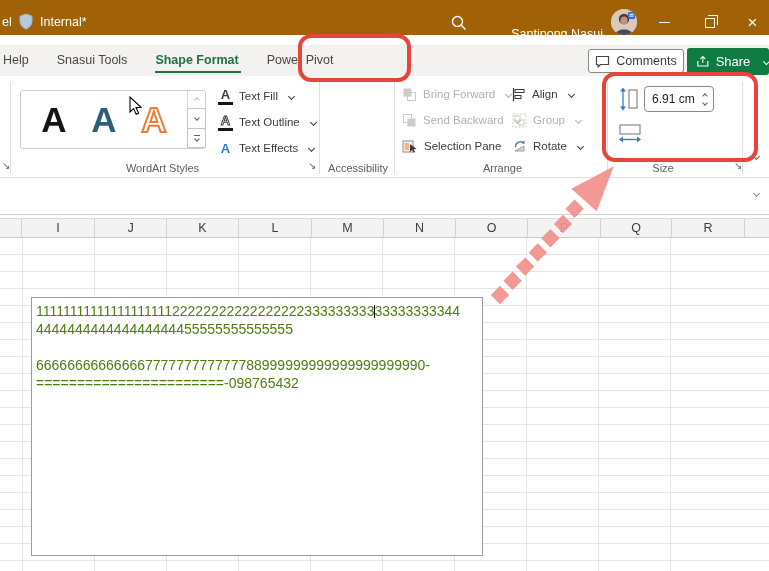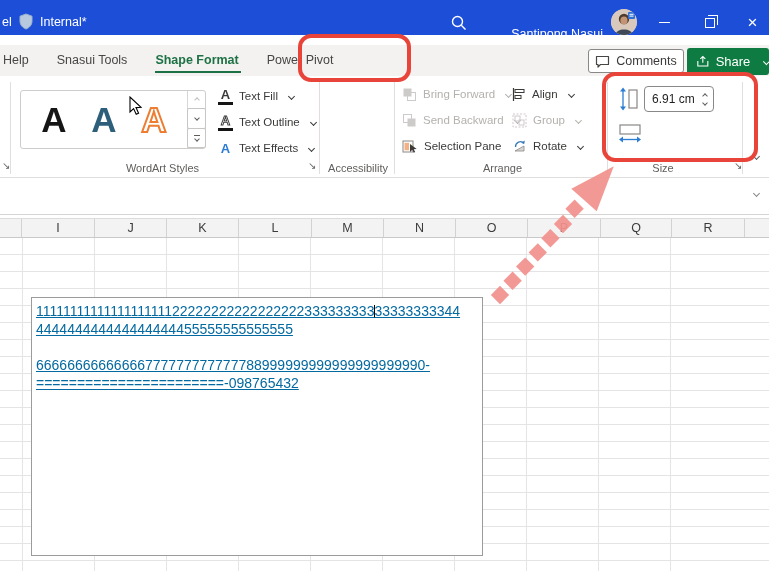--- a/index.html
+++ b/index.html
@@ -3,21 +3,21 @@
 <meta charset="utf-8">
 <style>
   * { margin:0; padding:0; box-sizing:border-box; }
   html,body { background:#fff; }
   .screen {
     position:relative; width:769px; height:571px; overflow:hidden;
     font-family:"Liberation Sans", sans-serif; color:#3b3a39;
     background:#fff;
   }
   
-  .titlebar { position:absolute; left:0; top:0; width:769px; height:35px; background:#1d4ed8; }
+  .titlebar { position:absolute; left:0; top:0; width:769px; height:35px; background:#a16207; }
   .titlebar .txt { color:#fff; font-size:12.5px; }
   .doc-prefix { position:absolute; left:2px; top:15px; }
   .shield { position:absolute; left:18px; top:13px; }
   .doc-label { position:absolute; left:40px; top:15px; }
   .search { position:absolute; left:450px; top:14px; width:18px; height:18px; cursor:pointer; }
   .user-name { position:absolute; right:166px; top:15px; white-space:nowrap;margin-top:12px; }
   .avatar { position:absolute; left:611px; top:9px; width:26px; height:26px; border-radius:50%; overflow:hidden; background:#d8c9bc; }
   .winbtn { position:absolute; top:0; height:45px; width:40px; display:flex; align-items:center; justify-content:center; }
   .btn-min { left:644px; } .btn-max { left:690px; } .btn-close { left:736px; width:33px; }
   .min-glyph { width:11px; height:1.4px; background:#fff; display:block; }
@@ -79,21 +79,21 @@
   
   .colheaders { position:absolute; left:0; top:218px; width:769px; height:20px; display:flex; background:#f4f3f3; border-top:1px solid #dcdcdc; border-bottom:1px solid #c9c9c9; }
   .ch { border-right:1px solid #d2d2d2; font-size:12.5px; color:#3c3c3c; text-align:center; line-height:19px; flex:none; }
   .grid { position:absolute; left:0; top:238px; width:769px; height:333px; background:#fff;
     background-image:
       repeating-linear-gradient(to bottom, transparent 0 16px, #e4e4e4 16px 17px),
       repeating-linear-gradient(to right, transparent 0 71px, #e4e4e4 71px 72px);
     background-position:0 0, -49px 0; }
   
   .shape-textbox { position:absolute; left:31px; top:297px; width:452px; height:259px; background:#fff; border:1px solid #9b9b9b; padding:4px 0 0 4px; z-index:5; }
-  .tb-line { font-size:14px; line-height:18px; height:18px; color:#0369a1; white-space:pre; font-family:"Liberation Sans", sans-serif;text-decoration:underline; }
+  .tb-line { font-size:14px; line-height:18px; height:18px; color:#4d7c0f; white-space:pre; font-family:"Liberation Sans", sans-serif; }
   .caret { display:inline-block; width:1px; height:13px; background:#000; vertical-align:-2px; margin:0 -0.5px; }
   
   .anno-rect { position:absolute; border:4px solid #e8443a; border-radius:13px; z-index:30; pointer-events:none; }
   .rect-tab { left:298px; top:34px; width:113px; height:48px; }
   .rect-size { left:602px; top:72px; width:156px; height:90px; }
   .arrow-svg { position:absolute; left:0; top:0; width:769px; height:571px; z-index:25; pointer-events:none; }
   .cursor-svg { position:absolute; left:128px; top:96px; z-index:20; pointer-events:none; }
 </style>
 </head>
 <body>

